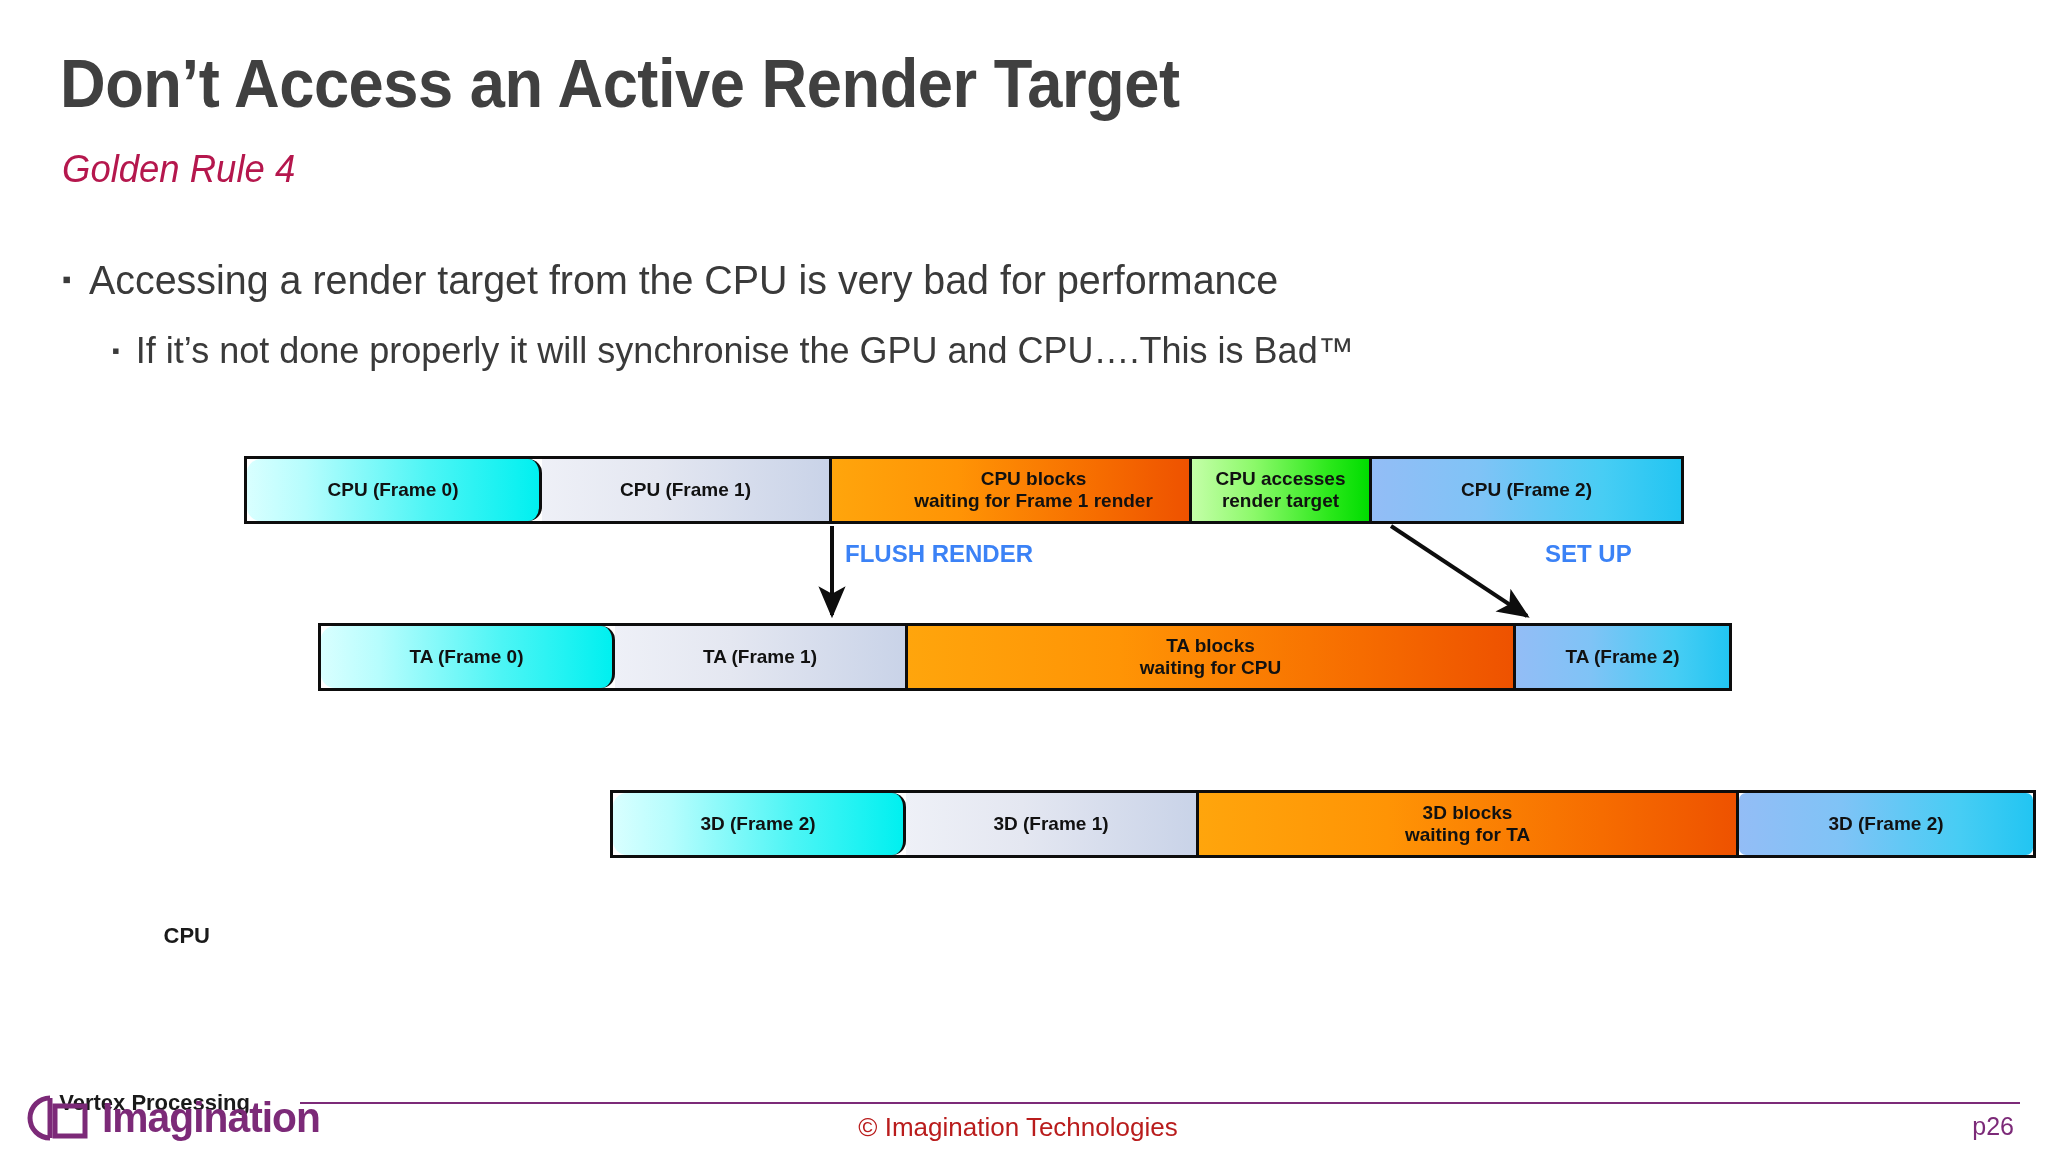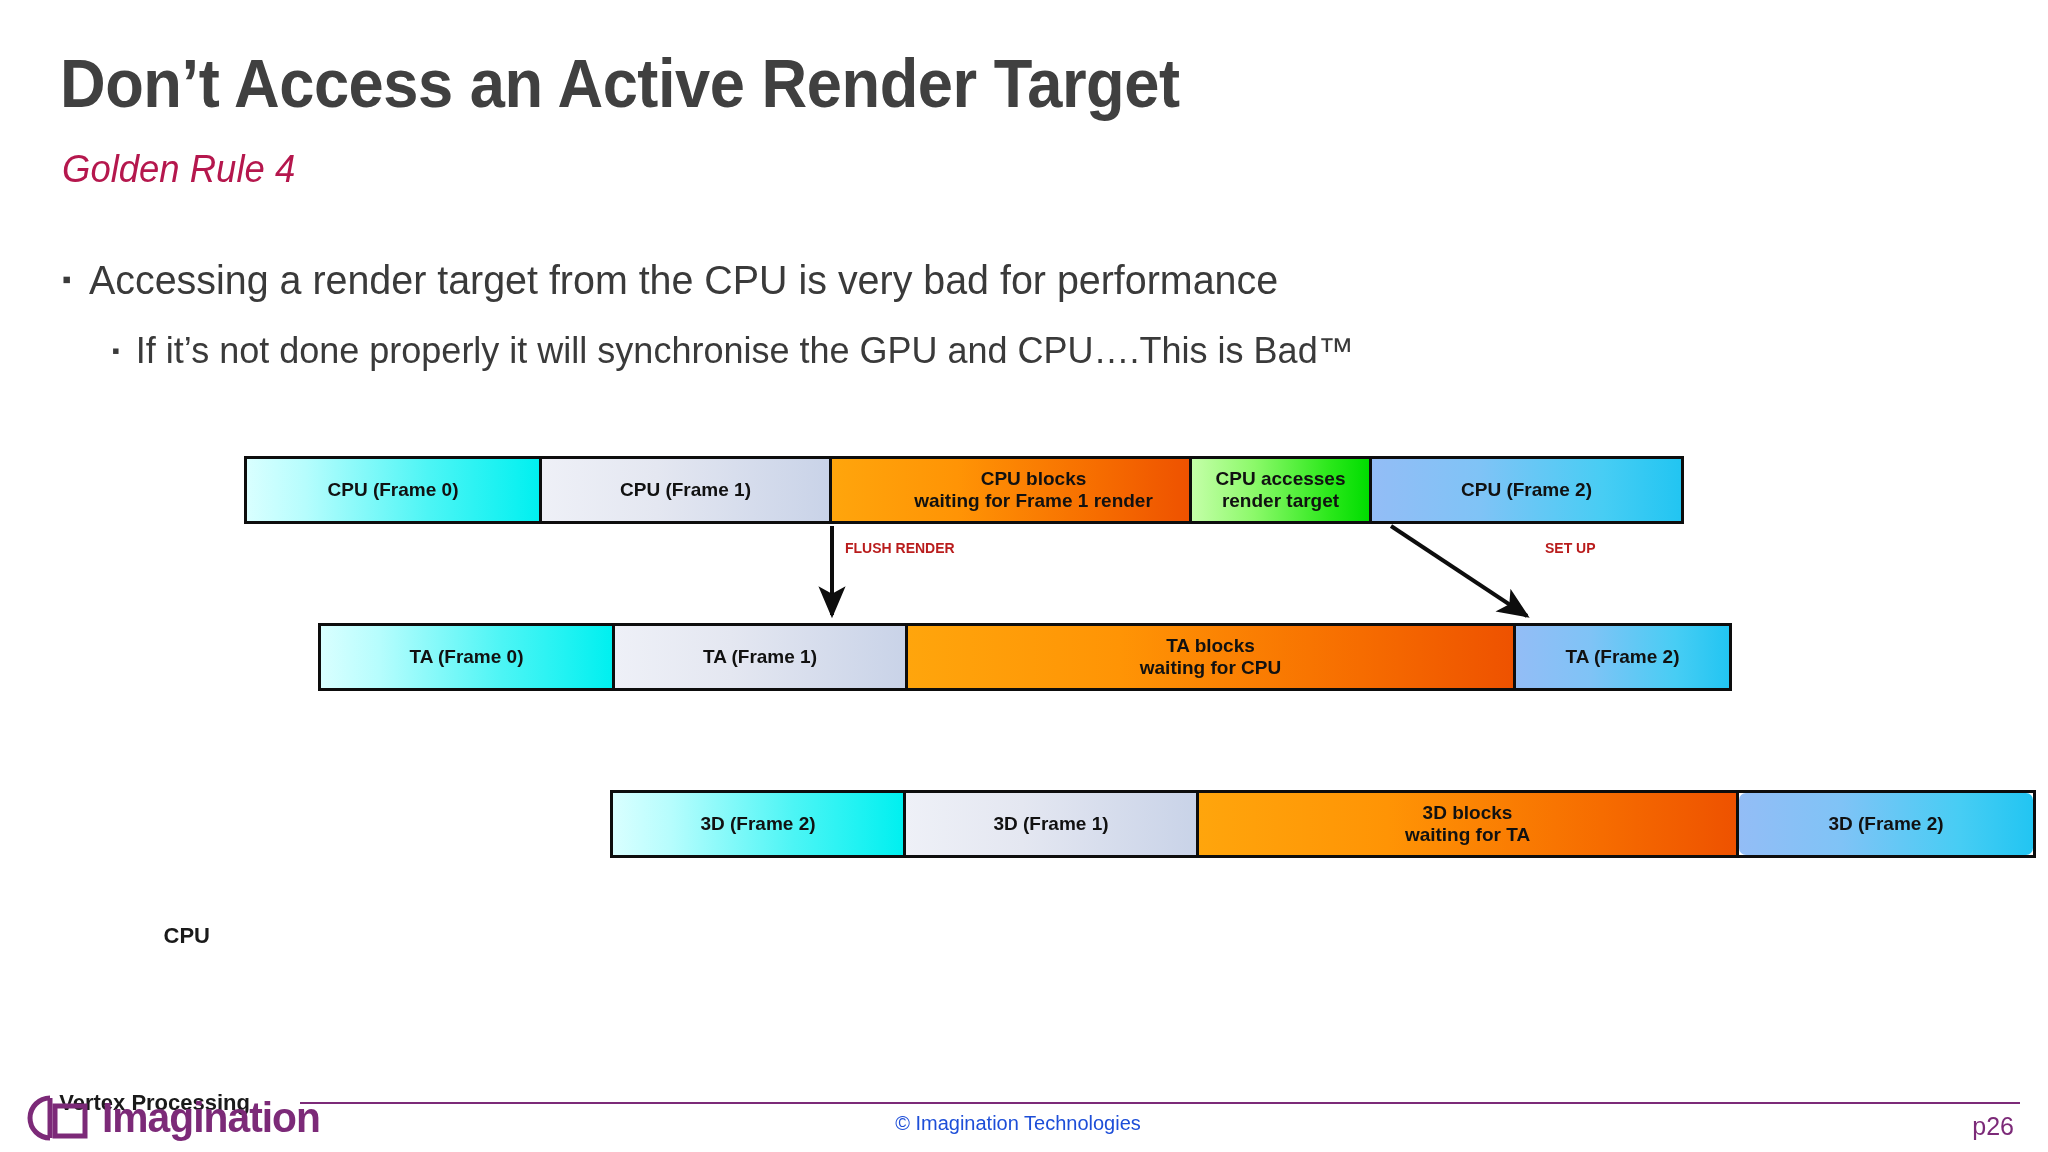--- a/index.html
+++ b/index.html
@@ -125,38 +125,38 @@
     font-size: 19px;
     font-weight: bold;
     color: #111111;
     line-height: 1.18;
     border-right: 3px solid #0d0d0d;
     padding: 0 2px;
     overflow: hidden;
   }
   .seg:last-child { border-right: none; }
 
-  .g-cyan   { background: linear-gradient(to right, #d9ffff 0%, #b6fdfd 20%, #4df5f5 62%, #00f0f0 100%); }
+  .g-cyan   { background: linear-gradient(to right, #d9ffff 0%, #b6fdfd 20%, #4df5f5 62%, #00f0f0 100%); border-radius: 14px; }
   .g-gray   { background: linear-gradient(to right, #eef0f7 0%, #e4e7f1 40%, #c9d3e8 100%); }
   .g-orange { background: linear-gradient(to right, #ffa50c 0%, #ff9405 35%, #f66c00 75%, #ee5200 100%); }
   .g-green  { background: linear-gradient(to right, #c4ffa8 0%, #8cf96a 35%, #2ae81a 78%, #00dd00 100%); }
   .g-blue   { background: linear-gradient(to right, #93bdf6 0%, #7fc3f6 35%, #47cdf4 75%, #22c5f2 100%); }
 
   
   .arrow-svg {
     position: absolute;
     left: 0; top: 0;
     width: 2048px; height: 450px;
     pointer-events: none;
   }
   .arrow-label {
     position: absolute;
-    font-size: 14px;
-    font-weight: bold;
-    color: #b91c1c;
+    font-size: 24px;
+    font-weight: bold;
+    color: #3b82f6;
     white-space: nowrap;
   }
 
   
   .footer-rule {
     position: absolute;
     left: 300px;
     top: 1102px;
     width: 1720px;
     height: 2px;
@@ -177,22 +177,22 @@
     letter-spacing: -1px;
     line-height: 1;
     transform: scaleX(0.97);
     transform-origin: left center;
   }
   .footer-copy {
     position: absolute;
     left: 0; right: 12px;
     top: 1112px;
     text-align: center;
-    font-size: 20px;
-    color: #1d4ed8;
+    font-size: 26px;
+    color: #b91c1c;
   }
   .footer-page {
     position: absolute;
     right: 34px;
     top: 1112px;
     font-size: 25px;
     color: #7c2a78;
   }
 </style>
 </head>

